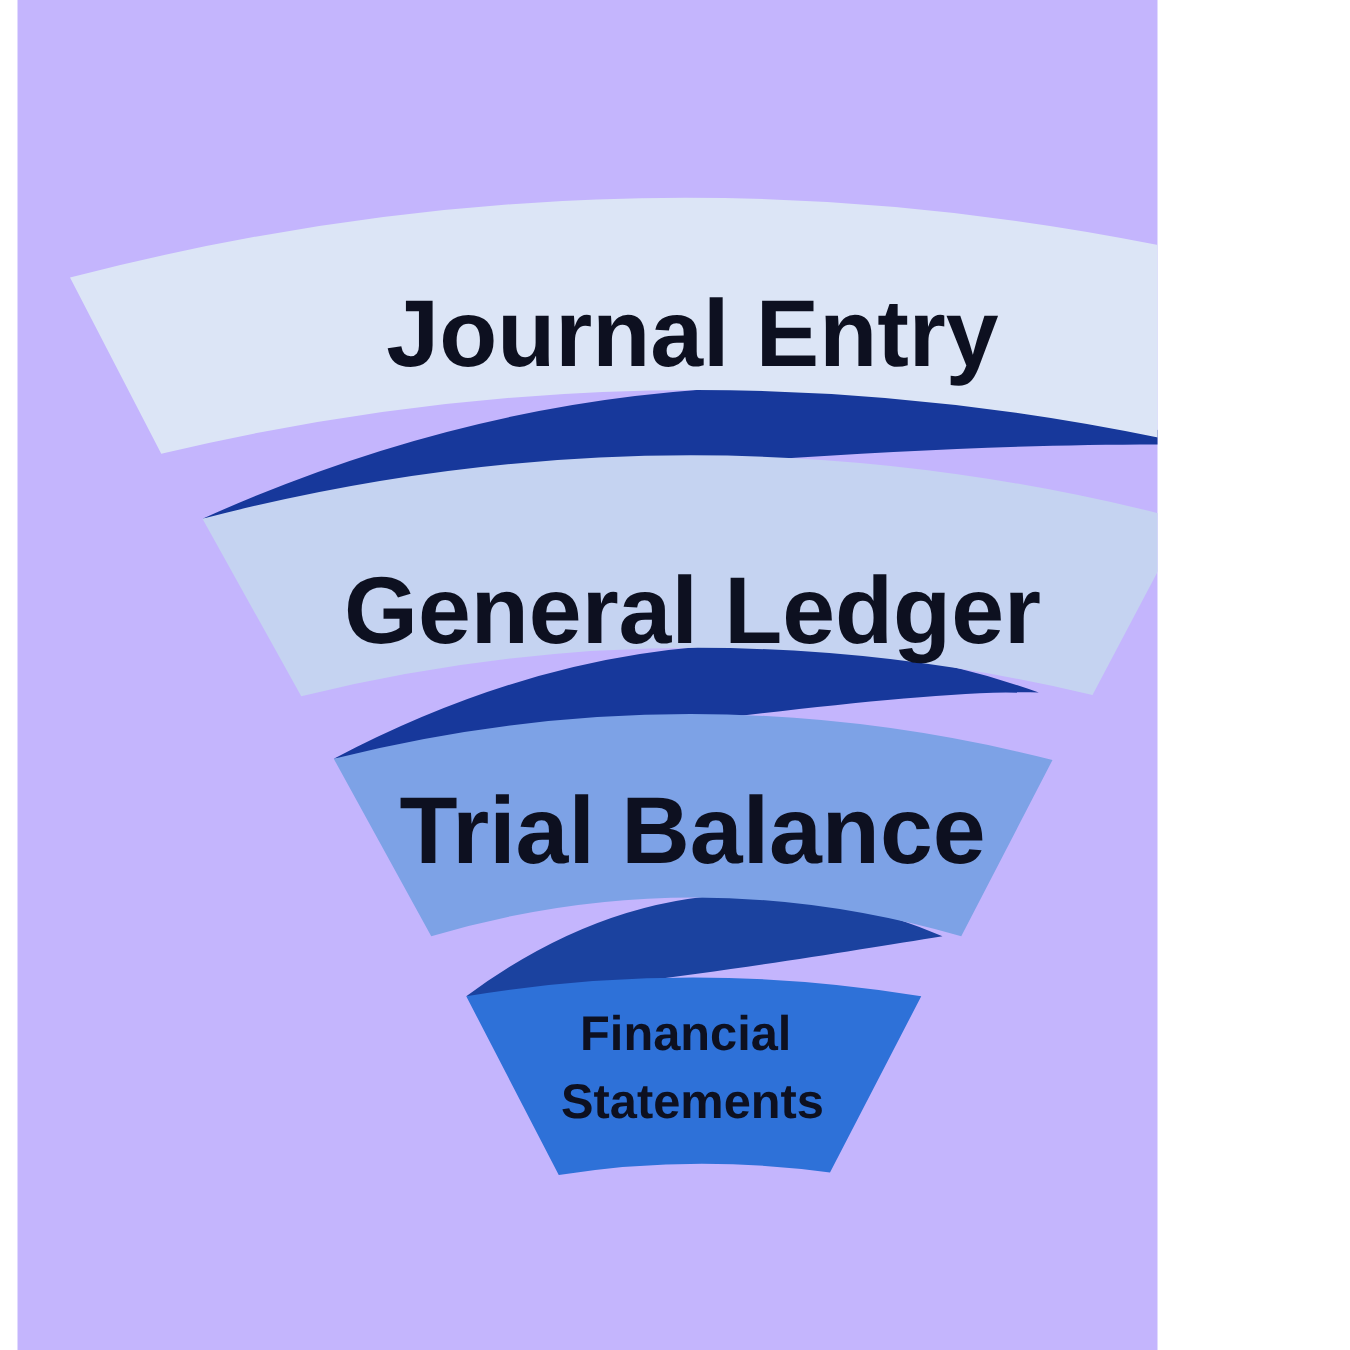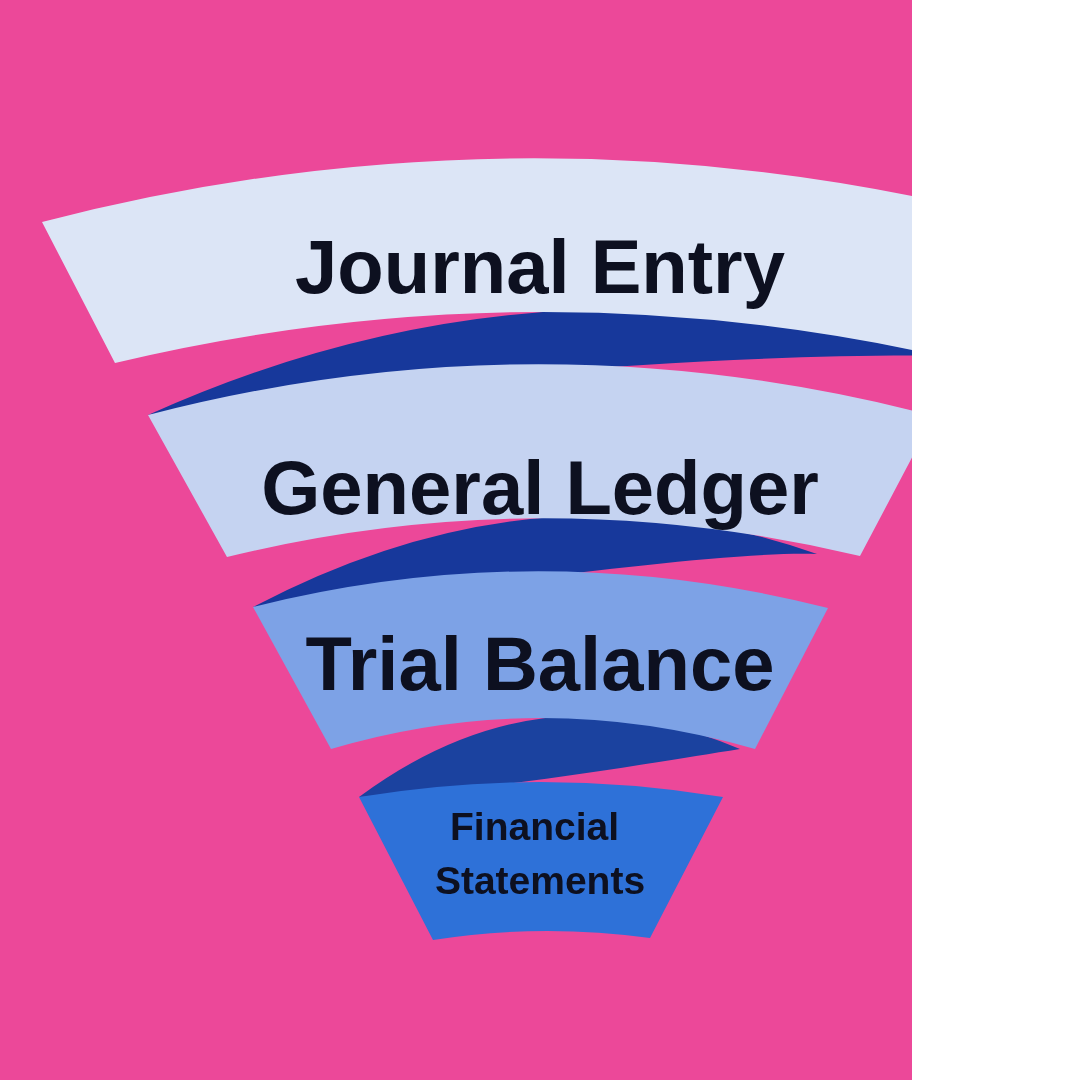--- a/index.html
+++ b/index.html
@@ -4,23 +4,24 @@
 <style>
   html, body {
     margin: 0;
     padding: 0;
     background: #ffffff;
   }
   .canvas {
     position: relative;
     width: 912px;
     height: 1080px;
-    background: #ec4899;
+    background: #c4b5fd;
     overflow: hidden;
     font-family: "Liberation Sans", "DejaVu Sans", sans-serif;
+    margin-left: 14px;
   }
   svg { display: block; }
   .funnel-label {
     font-family: "Liberation Sans", "DejaVu Sans", sans-serif;
     font-weight: 700;
     font-size: 76px;
     text-anchor: middle;
   }
   .funnel-label-small {
     font-family: "Liberation Sans", "DejaVu Sans", sans-serif;

